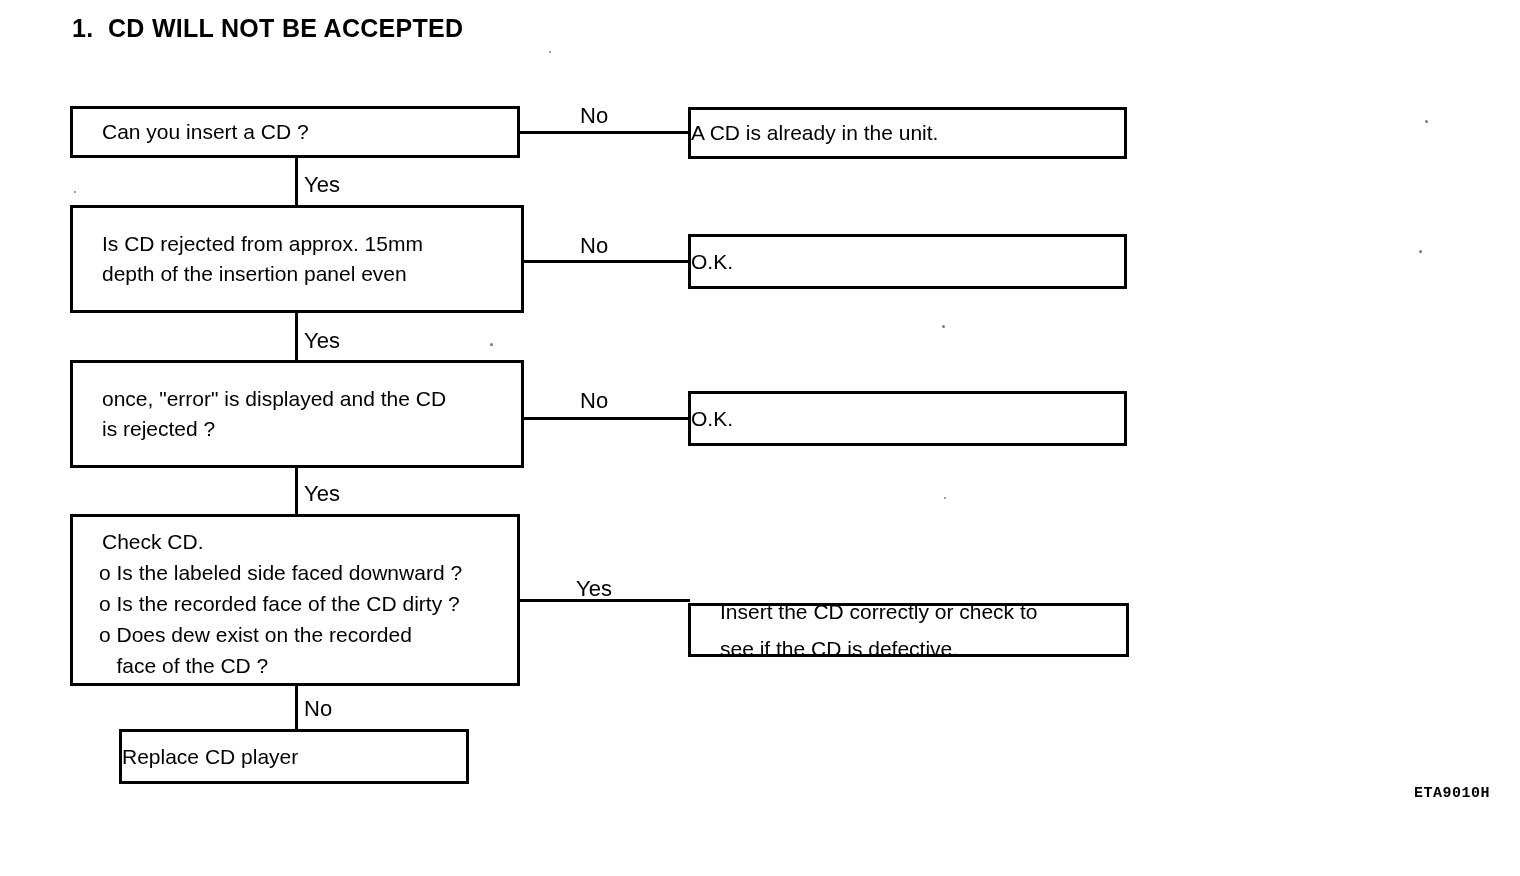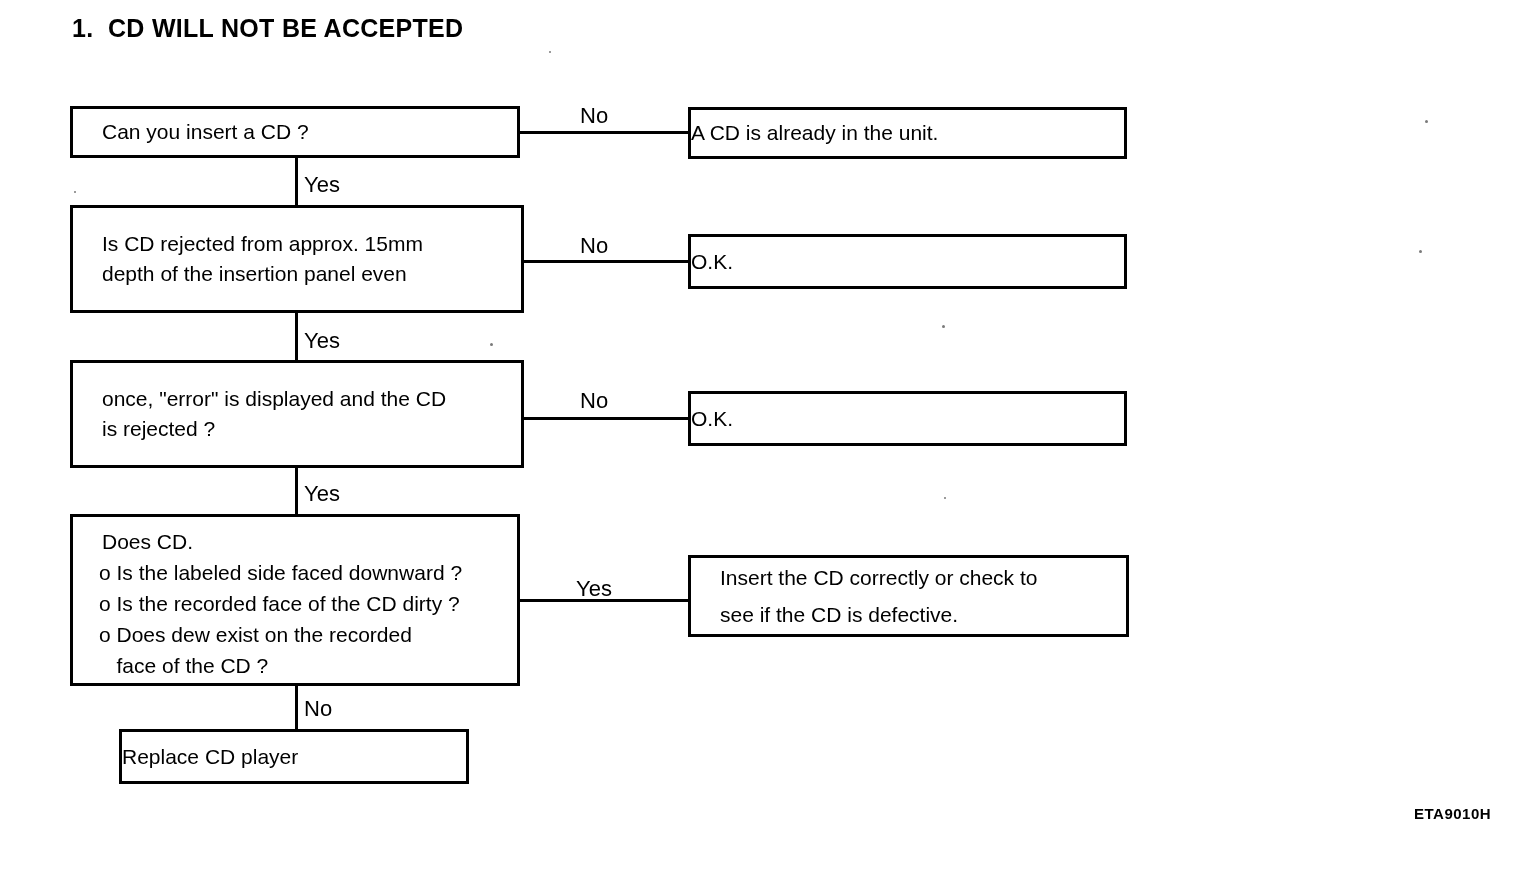--- a/index.html
+++ b/index.html
@@ -135,43 +135,43 @@
   <div class="abs branch-label" style="left:568px; top:390px;">No</div>
 
   <div class="abs fbox center-align" style="left:676px; top:391px; width:439px; height:55px;">
     <div class="txt">O.K.</div>
   </div>
 
   <div class="abs vline" style="left:283px; top:468px; height:48px;"></div>
   <div class="abs branch-label" style="left:292px; top:483px;">Yes</div>
 
   <div class="abs fbox left-align" style="left:58px; top:514px; width:450px; height:172px; justify-content:flex-start; padding-top:10px;">
-    <div class="txt">Does CD.</div>
+    <div class="txt">Check CD.</div>
     <div class="bullet-line">o Is the labeled side faced downward ?</div>
     <div class="bullet-line">o Is the recorded face of the CD dirty ?</div>
     <div class="bullet-line">o Does dew exist on the recorded</div>
     <div class="bullet-line">   face of the CD ?</div>
   </div>
 
   <div class="abs hline" style="left:508px; top:599px; width:170px;"></div>
   <div class="abs branch-label" style="left:564px; top:578px;">Yes</div>
 
-  <div class="abs fbox left-align" style="left:676px; top:555px; width:441px; height:82px;gap:7px;">
+  <div class="abs fbox left-align" style="left:676px; top:603px; width:441px; height:54px;gap:7px;">
     <div class="txt">Insert the CD correctly or check to</div>
     <div class="txt">see if the CD is defective.</div>
   </div>
 
   <div class="abs vline" style="left:283px; top:686px; height:44px;"></div>
   <div class="abs branch-label" style="left:292px; top:698px;">No</div>
 
   <div class="abs fbox center-align" style="left:107px; top:729px; width:350px; height:55px;">
     <div class="txt">Replace CD player</div>
   </div>
 
-  <div class="abs doc-code" style="left:1402px; top:805px;">ETA9010H</div>
+  <div class="abs doc-code" style="left:1402px; top:785px;font-family:Liberation Mono, monospace;">ETA9010H</div>
 
   <div class="abs speck" style="left:1413px; top:120px; width:3px; height:3px;"></div>
   <div class="abs speck" style="left:1407px; top:250px; width:3px; height:3px;"></div>
   <div class="abs speck" style="left:930px; top:325px; width:3px; height:3px;"></div>
   <div class="abs speck" style="left:478px; top:343px; width:3px; height:3px;"></div>
   <div class="abs speck" style="left:537px; top:51px; width:2px; height:2px;"></div>
   <div class="abs speck" style="left:62px; top:191px; width:2px; height:2px;"></div>
   <div class="abs speck" style="left:932px; top:497px; width:2px; height:2px;"></div>
 
 </div>

